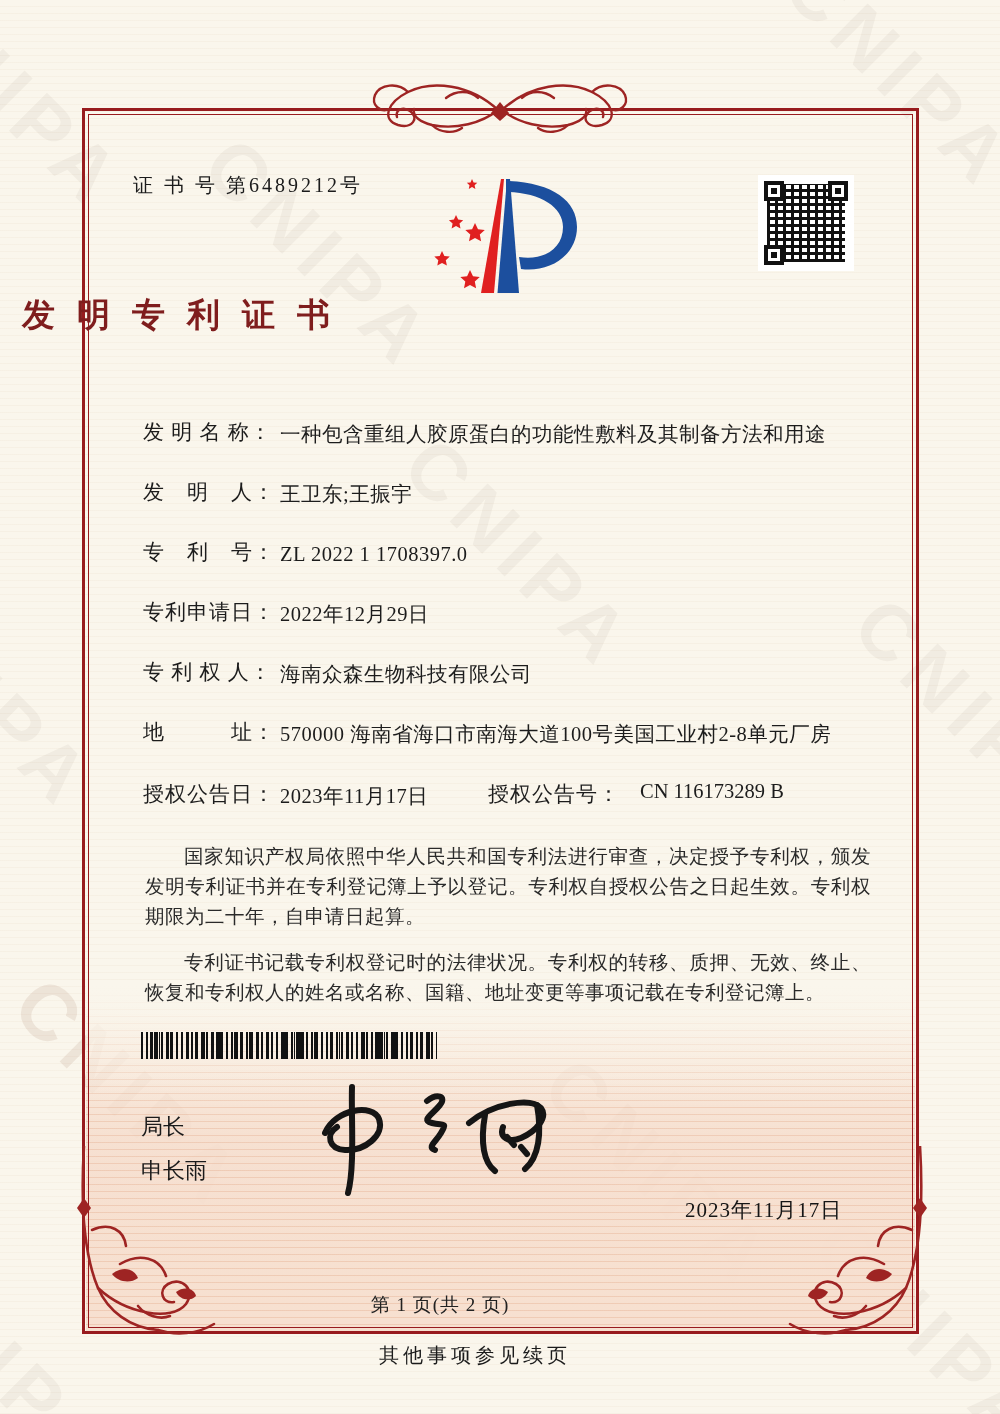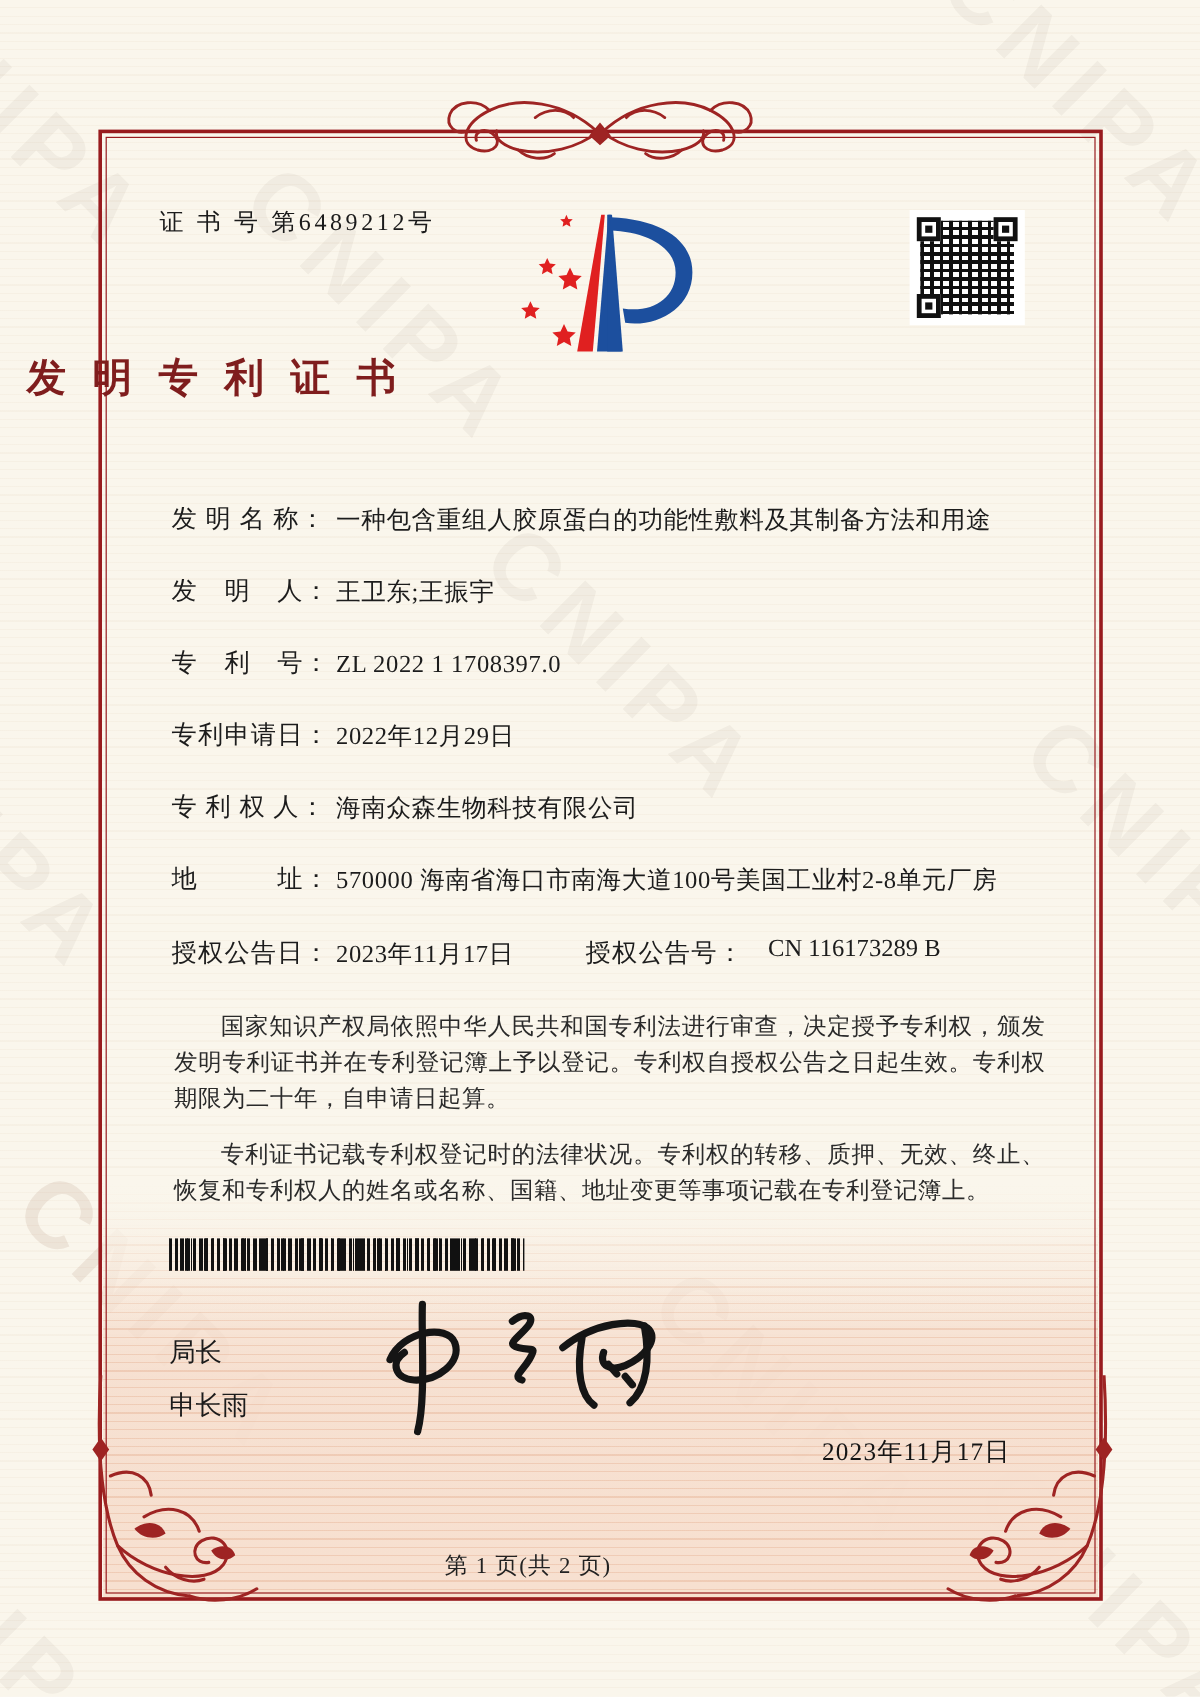--- a/index.html
+++ b/index.html
@@ -282,14 +282,15 @@
       <path d="M200,40 C195,68 199,88 210,96"></path>
       <path d="M252,30 C257,58 254,82 240,94"></path>
       <path d="M222,62 l7,8"></path>
       <path d="M236,72 l6,7"></path>
     </g>
   </svg>
 
   <div class="issue-date">2023年11月17日</div>
 
   <div class="page-info">第 1 页(共 2 页)</div>
+  <div class="footer-note">其他事项参见续页</div>
 
 </div>
 
 </body></html>

